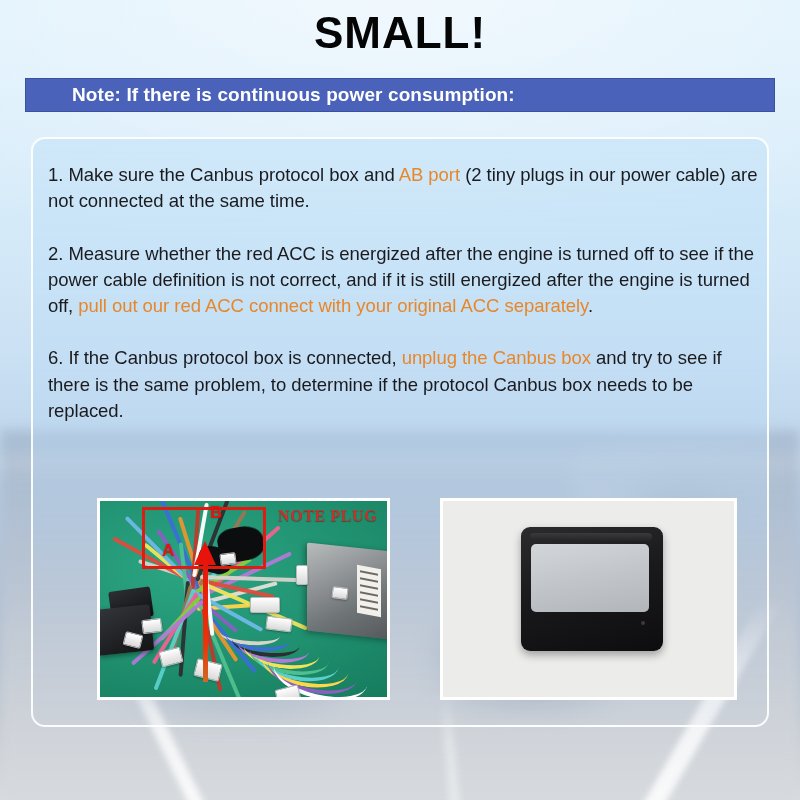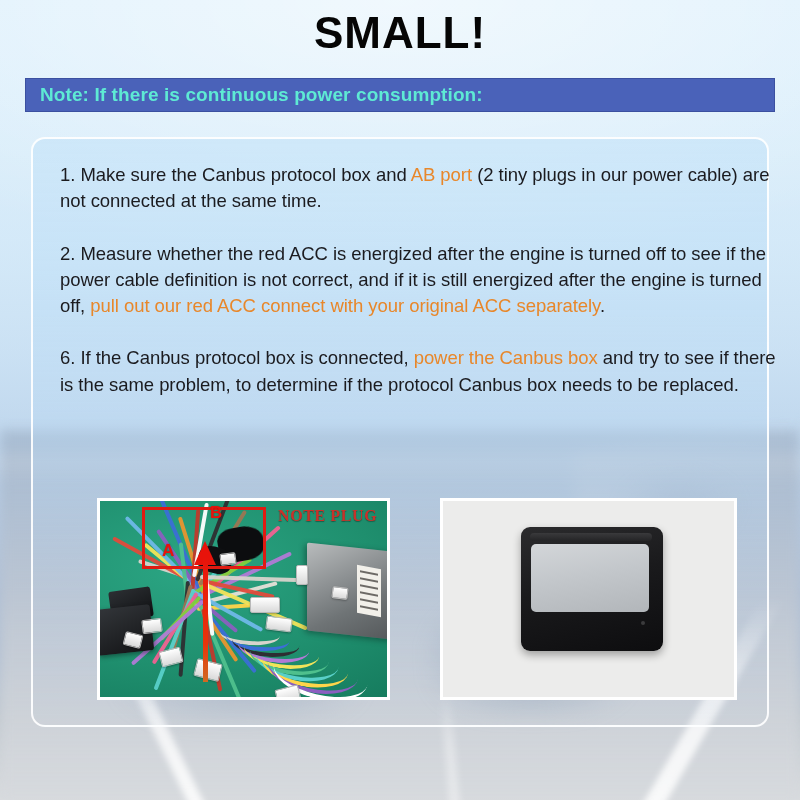--- a/index.html
+++ b/index.html
@@ -104,46 +104,47 @@
     position: absolute;
     left: 25px; top: 78px;
     width: 750px; height: 34px;
     background: #4a62b9;
     border: 1px solid #3b50a0;
     display: flex;
     align-items: center;
     padding-left: 14px;
   }
   .note-banner-text {
-    color: #5eead4;
+    color: #ffffff;
     font-size: 19px;
     font-weight: 700;
     letter-spacing: .1px;
     white-space: nowrap;
+    margin-left: 32px;
   }
 
   
   .content-frame {
     position: absolute;
     left: 31px; top: 137px;
     width: 738px; height: 590px;
     border: 2px solid rgba(255,255,255,.92);
     border-radius: 14px;
     background: linear-gradient(180deg,
         rgba(196,227,248,.62) 0%,
         rgba(190,222,246,.55) 30%,
         rgba(186,214,240,.42) 58%,
         rgba(186,206,230,.22) 78%,
         rgba(190,203,219,.10) 100%);
   }
 
   
   .paragraphs {
     position: absolute;
-    left: 60px; top: 162px;
+    left: 48px; top: 162px;
     width: 716px;
   }
   .para {
     font-size: 18.5px;
     line-height: 1.42;
     color: #1b1b1f;
     letter-spacing: -0.05px;
     margin-bottom: 24px;
     text-align: left;
   }
@@ -356,21 +357,21 @@
 
   <div class="note-banner">
     <span class="note-banner-text">Note: If there is continuous power consumption:</span>
   </div>
 
   <div class="content-frame"></div>
 
   <div class="paragraphs" id="paragraphs">
       <div class="para p1"><span>1. Make sure the Canbus protocol box and </span><span class="hl">AB port</span><span> (2 tiny plugs in our power cable) are not connected at the same time.</span></div>
       <div class="para p2"><span>2. Measure whether the red ACC is energized after the engine is turned off to see if the power cable definition is not correct, and if it is still energized after the engine is turned off, </span><span class="hl">pull out our red ACC connect with your original ACC separately</span><span>.</span></div>
-      <div class="para p3"><span>6. If the Canbus protocol box is connected, </span><span class="hl">power the Canbus box</span><span> and try to see if there is the same problem, to determine if the protocol Canbus box needs to be replaced.</span></div>
+      <div class="para p3"><span>6. If the Canbus protocol box is connected, </span><span class="hl">unplug the Canbus box</span><span> and try to see if there is the same problem, to determine if the protocol Canbus box needs to be replaced.</span></div>
     </div>
 
   <div class="pic-row">
 
     <div class="photo-card">
       <div class="mat"></div>
 
       <div id="wires">
           <div class="wire" style="left: 88px; top: 74px; width: 52px; background: rgb(216, 212, 204); transform: rotate(-162deg); opacity: 0.95;"></div>
           <div class="wire" style="left: 91px; top: 78px; width: 89px; background: rgb(224, 75, 59); transform: rotate(-151.2deg); opacity: 0.95;"></div>

